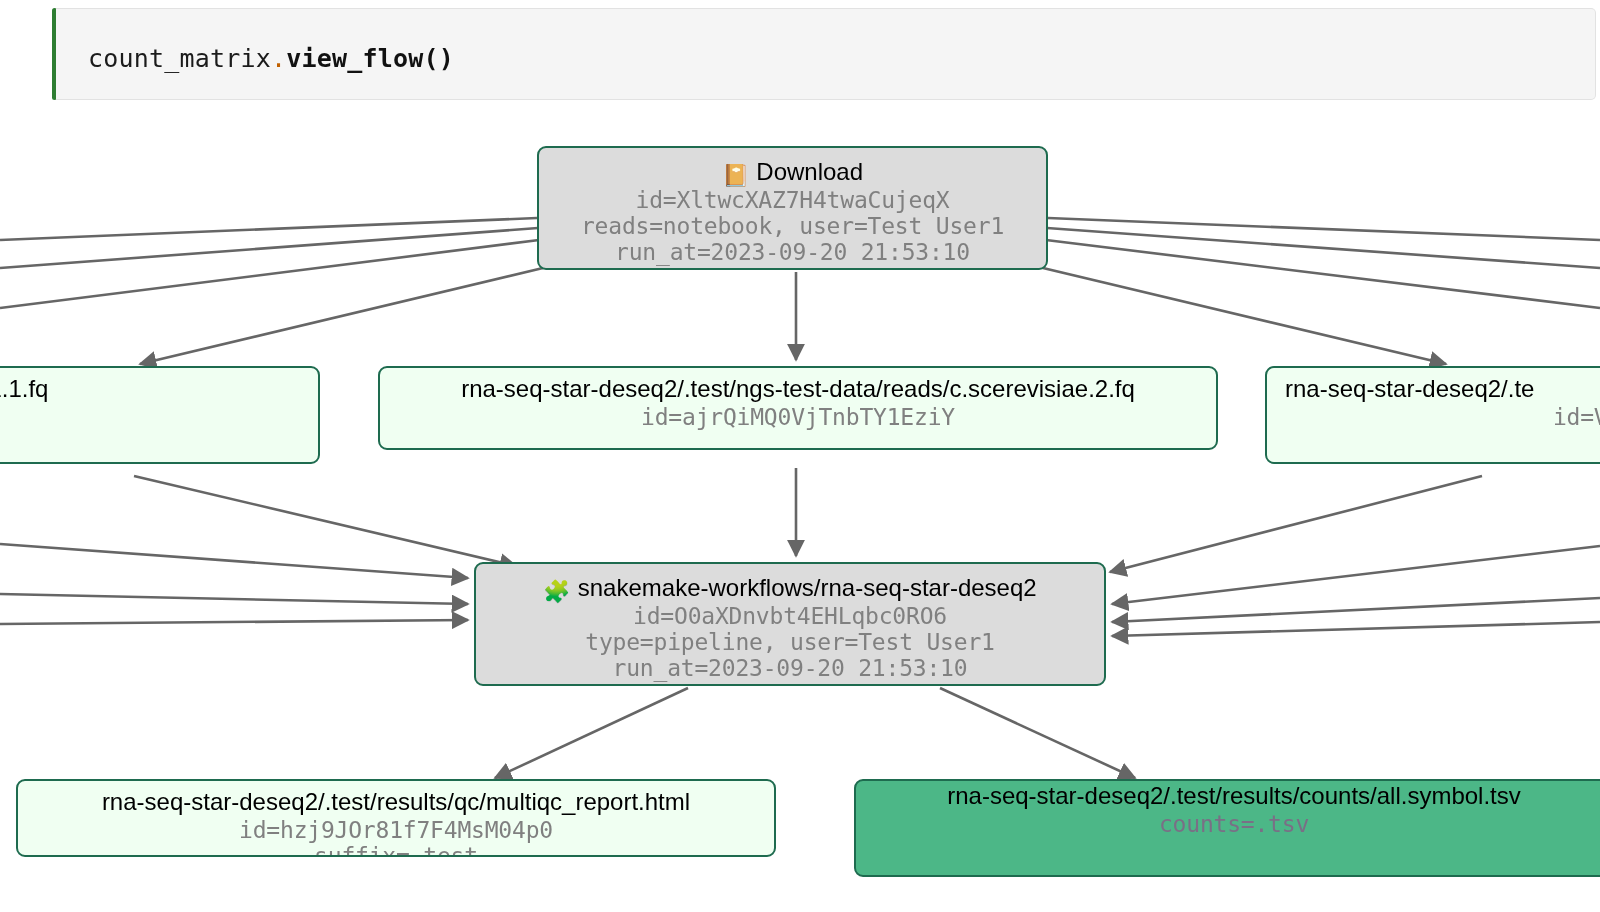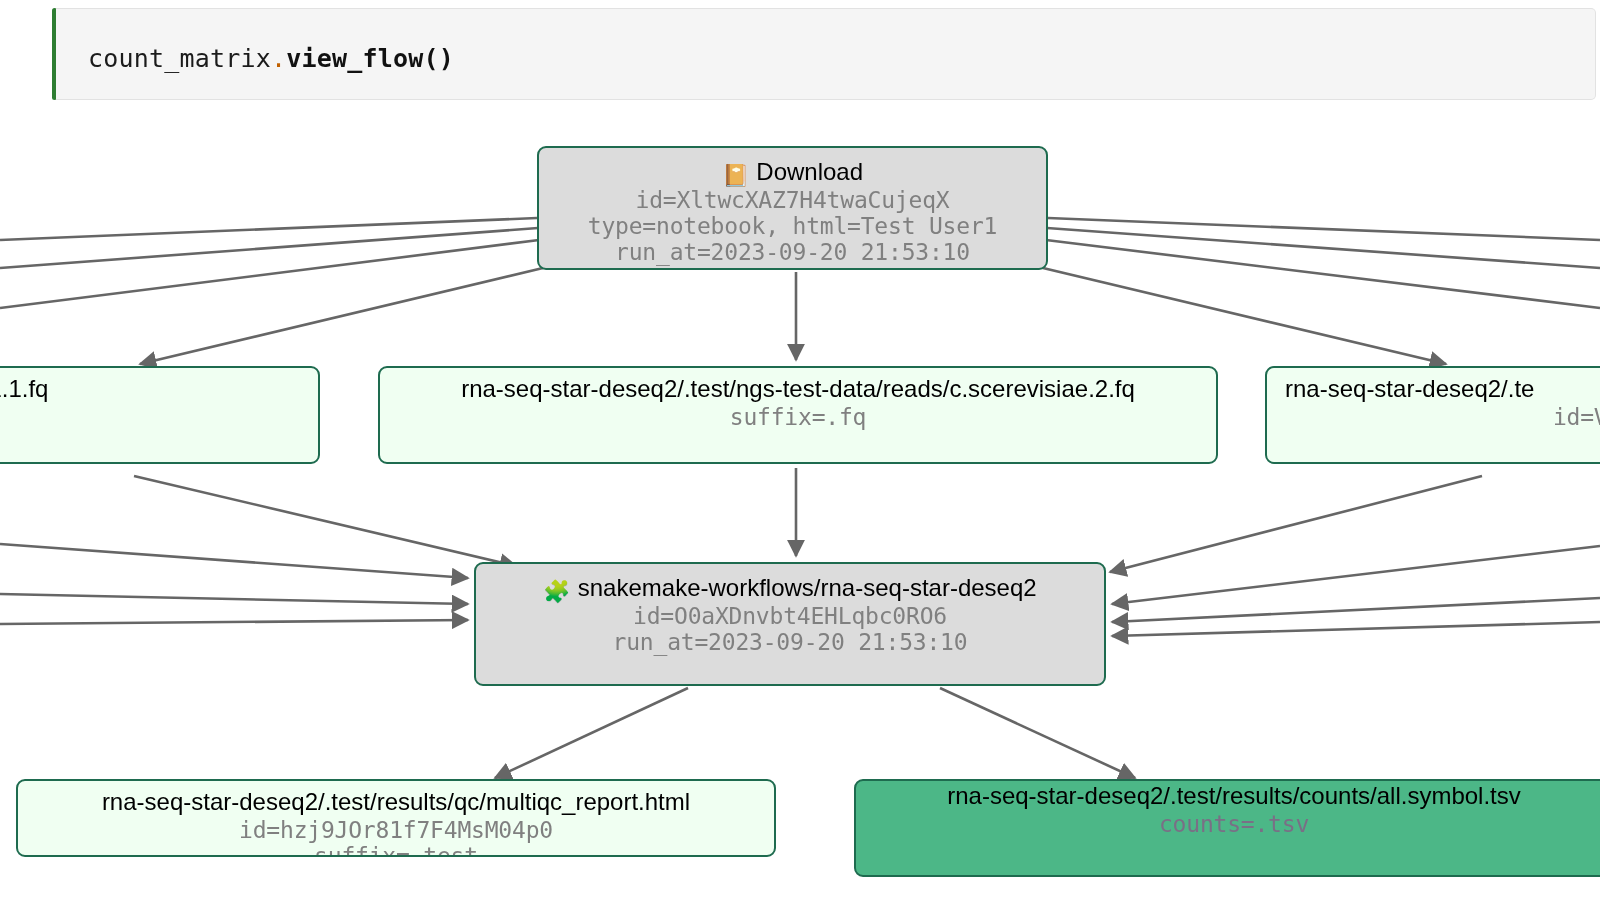--- a/index.html
+++ b/index.html
@@ -87,21 +87,21 @@
     margin-right: 7px;
     font-size: 22px;
     line-height: 22px;
   }
 
   
   #node-download { left: 537px; top: 146px; width: 511px; height: 124px; padding-top: 9px; }
   #node-fq-left  { left: -185px; top: 366px; width: 505px; height: 98px; padding-top: 6px; text-align:left;}
   #node-fq-left .n-title { padding-left: 18px; }
   #node-fq-left .n-meta  { padding-left: 18px; }
-  #node-fq-mid   { left: 378px; top: 366px; width: 840px; height: 98px; padding-top: 6px; }
+  #node-fq-mid   { left: 378px; top: 366px; width: 840px; height: 84px; padding-top: 6px; }
   #node-fq-right { left: 1265px; top: 366px; width: 505px; height: 98px; padding-top: 6px; text-align:left; }
   #node-fq-right .n-title { padding-left: 18px; }
   #node-fq-right .n-meta  { padding-left: 0px; text-align:center; width:640px;}
   #node-pipeline { left: 474px; top: 562px; width: 632px; height: 124px; padding-top: 9px; }
   #node-multiqc  { left: 16px; top: 779px; width: 760px; height: 78px; padding-top: 6px; }
   #node-counts   { left: 854px; top: 779px; width: 760px; height: 98px; }
 </style>
 </head>
 <body>
 
@@ -152,42 +152,43 @@
         <path d="M 1600 622 L 1112 636" marker-end="url(#arrow)"></path>
 
         <path d="M 688 688 L 495 778" marker-end="url(#arrow)"></path>
         <path d="M 940 688 L 1135 778" marker-end="url(#arrow)"></path>
       </g>
     </svg>
 
     <div class="node run" id="node-download">
       <div class="n-title"><span class="n-icon">📔</span><span>Download</span></div>
       <div class="n-meta">id=XltwcXAZ7H4twaCujeqX</div>
-      <div class="n-meta">type=notebook, html=Test User1</div>
+      <div class="n-meta">reads=notebook, user=Test User1</div>
       <div class="n-meta">run_at=2023-09-20 21:53:10</div>
     </div>
 
     <div class="node data" id="node-fq-left">
       <div class="n-title">a/reads/a.chr21.1.fq</div>
       <div class="n-meta">OMQ5w64</div>
     </div>
 
     <div class="node data" id="node-fq-mid">
       <div class="n-title">rna-seq-star-deseq2/.test/ngs-test-data/reads/c.scerevisiae.2.fq</div>
-      <div class="n-meta">suffix=.fq</div>
+      <div class="n-meta">id=ajrQiMQ0VjTnbTY1EziY</div>
     </div>
 
     <div class="node data" id="node-fq-right">
       <div class="n-title">rna-seq-star-deseq2/.te</div>
       <div class="n-meta">id=VM</div>
     </div>
 
     <div class="node run" id="node-pipeline">
       <div class="n-title"><span class="n-icon">🧩</span><span>snakemake-workflows/rna-seq-star-deseq2</span></div>
       <div class="n-meta">id=O0aXDnvbt4EHLqbc0RO6</div>
+      <div class="n-meta">type=pipeline, user=Test User1</div>
       <div class="n-meta">run_at=2023-09-20 21:53:10</div>
     </div>
 
     <div class="node data" id="node-multiqc">
       <div class="n-title">rna-seq-star-deseq2/.test/results/qc/multiqc_report.html</div>
       <div class="n-meta">id=hzj9JOr81f7F4MsM04p0</div>
       <div class="n-meta">suffix=.test</div>
     </div>
 
     <div class="node hl" id="node-counts">

